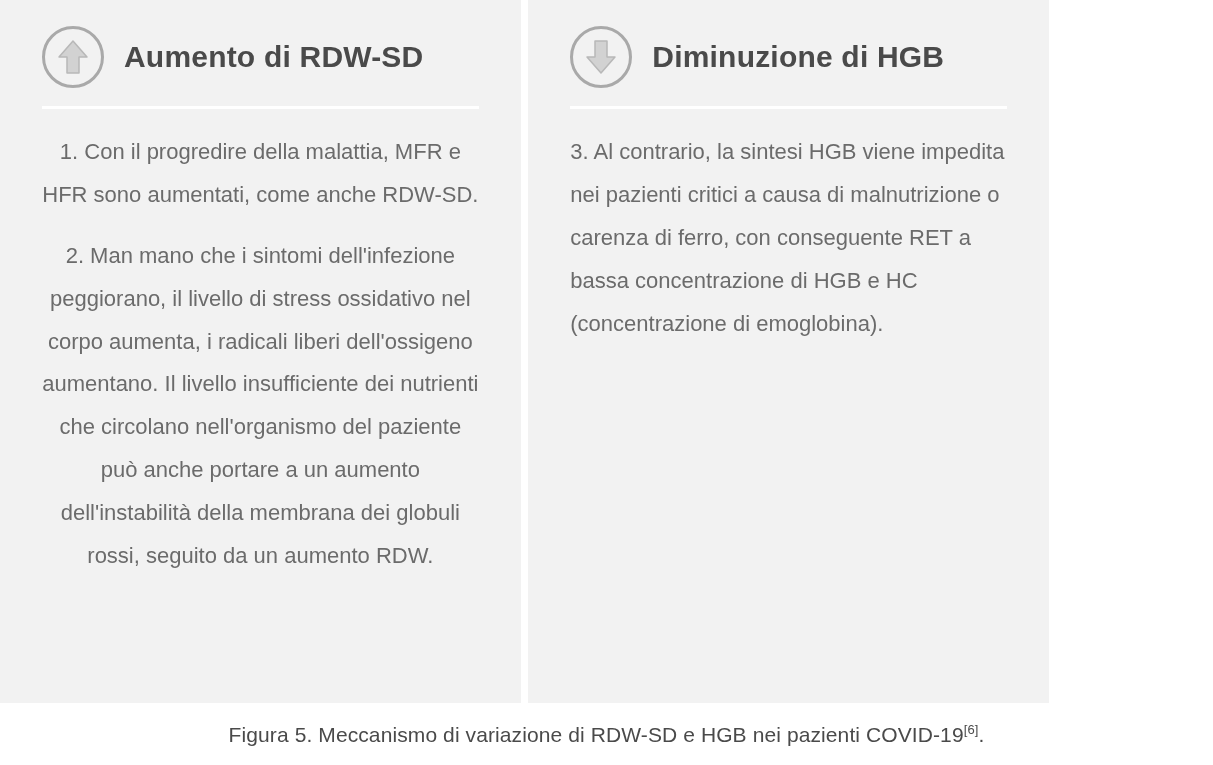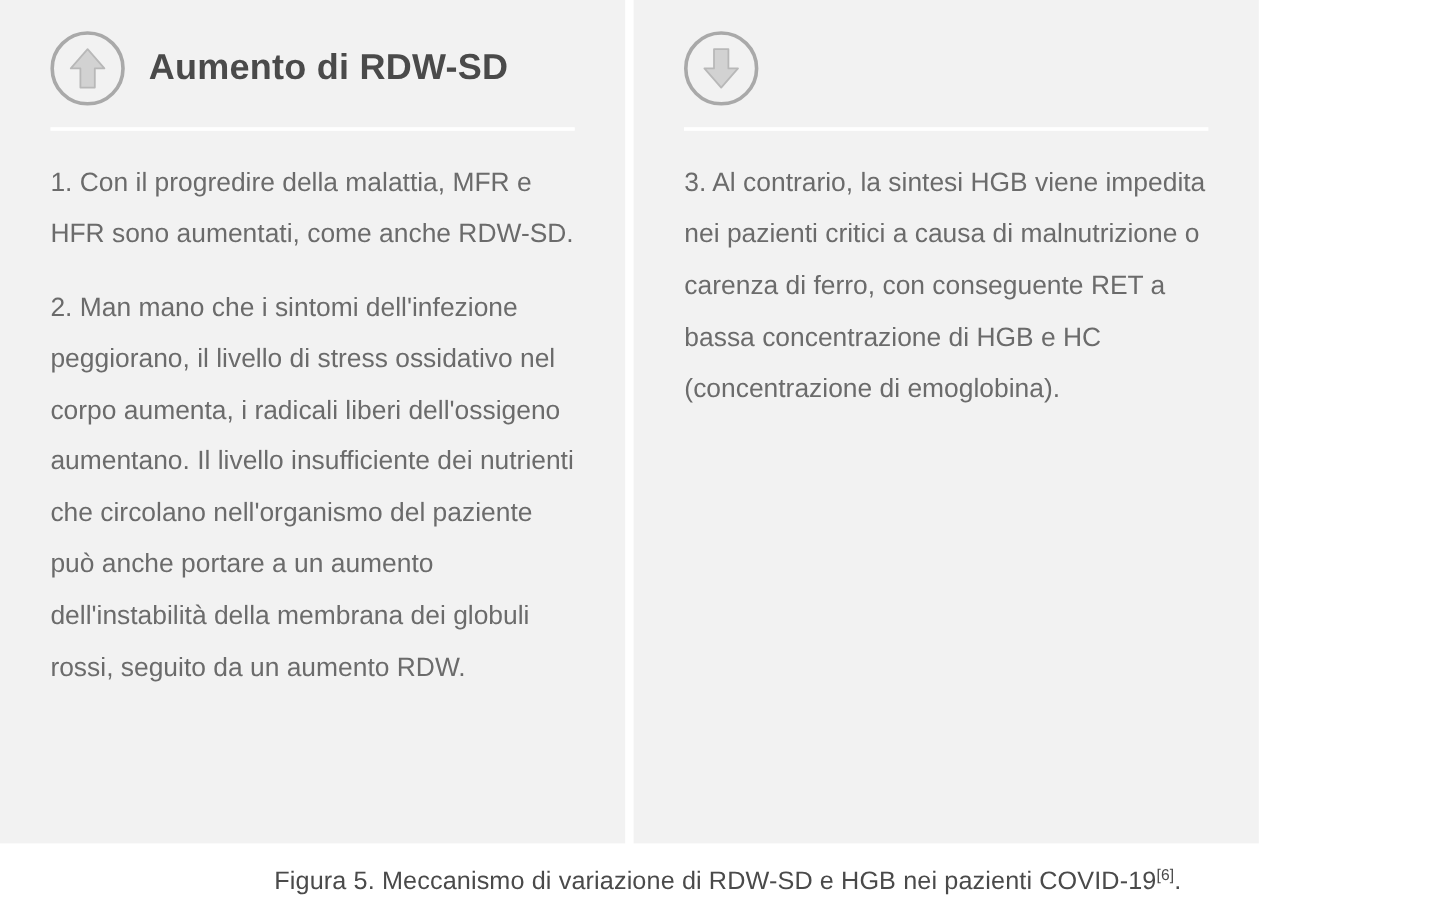--- a/index.html
+++ b/index.html
@@ -78,20 +78,21 @@
     margin: 10px 0 22px 0;
   }
   .para {
     font-size: 22px;
     line-height: 1.95;
     color: #6b6b6b;
     margin: 0 0 18px 0;
   }
   .panel-left .para {
     max-width: 520px;
+    text-align: center;
   }
   .panel-right .para {
     max-width: 510px;
   }
   .caption {
     position: absolute;
     left: 0;
     top: 703px;
     width: 1213px;
     height: 62px;
@@ -133,20 +134,21 @@
 
     <div class="panel-gap"></div>
 
     <div class="panel panel-right">
       <div class="panel-header">
         <span class="circle-icon">
           <svg width="34" height="38" viewBox="0 0 34 38" aria-hidden="true">
             <path d="M17 35 L31 19 L23 19 L23 3 L11 3 L11 19 L3 19 Z" fill="#d2d2d2" stroke="#b8b8b8" stroke-width="1.5" stroke-linejoin="round"></path>
           </svg>
         </span>
+        <span class="panel-title">Diminuzione di HGB</span>
       </div>
       <div class="divider"></div>
       <p class="para">3. Al contrario, la sintesi HGB viene impedita nei pazienti critici a causa di malnutrizione o carenza di ferro, con conseguente RET a bassa concentrazione di HGB e HC (concentrazione di emoglobina).</p>
     </div>
 
   </div>
 
   <div class="caption">
     <div class="caption-text">
       <span>Figura 5. Meccanismo di variazione di RDW-SD e HGB nei pazienti COVID-19</span><sup>[6]</sup><span>.</span>

